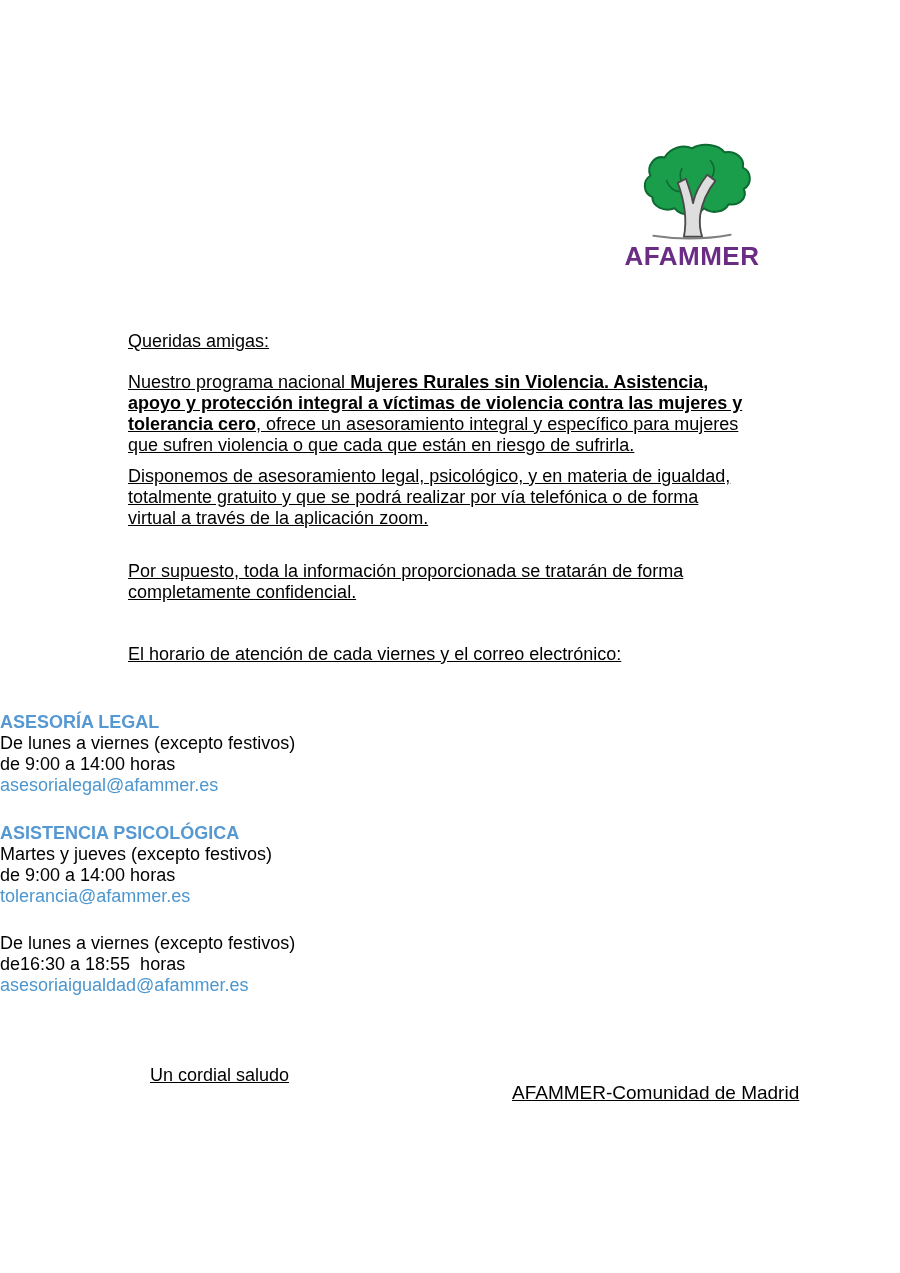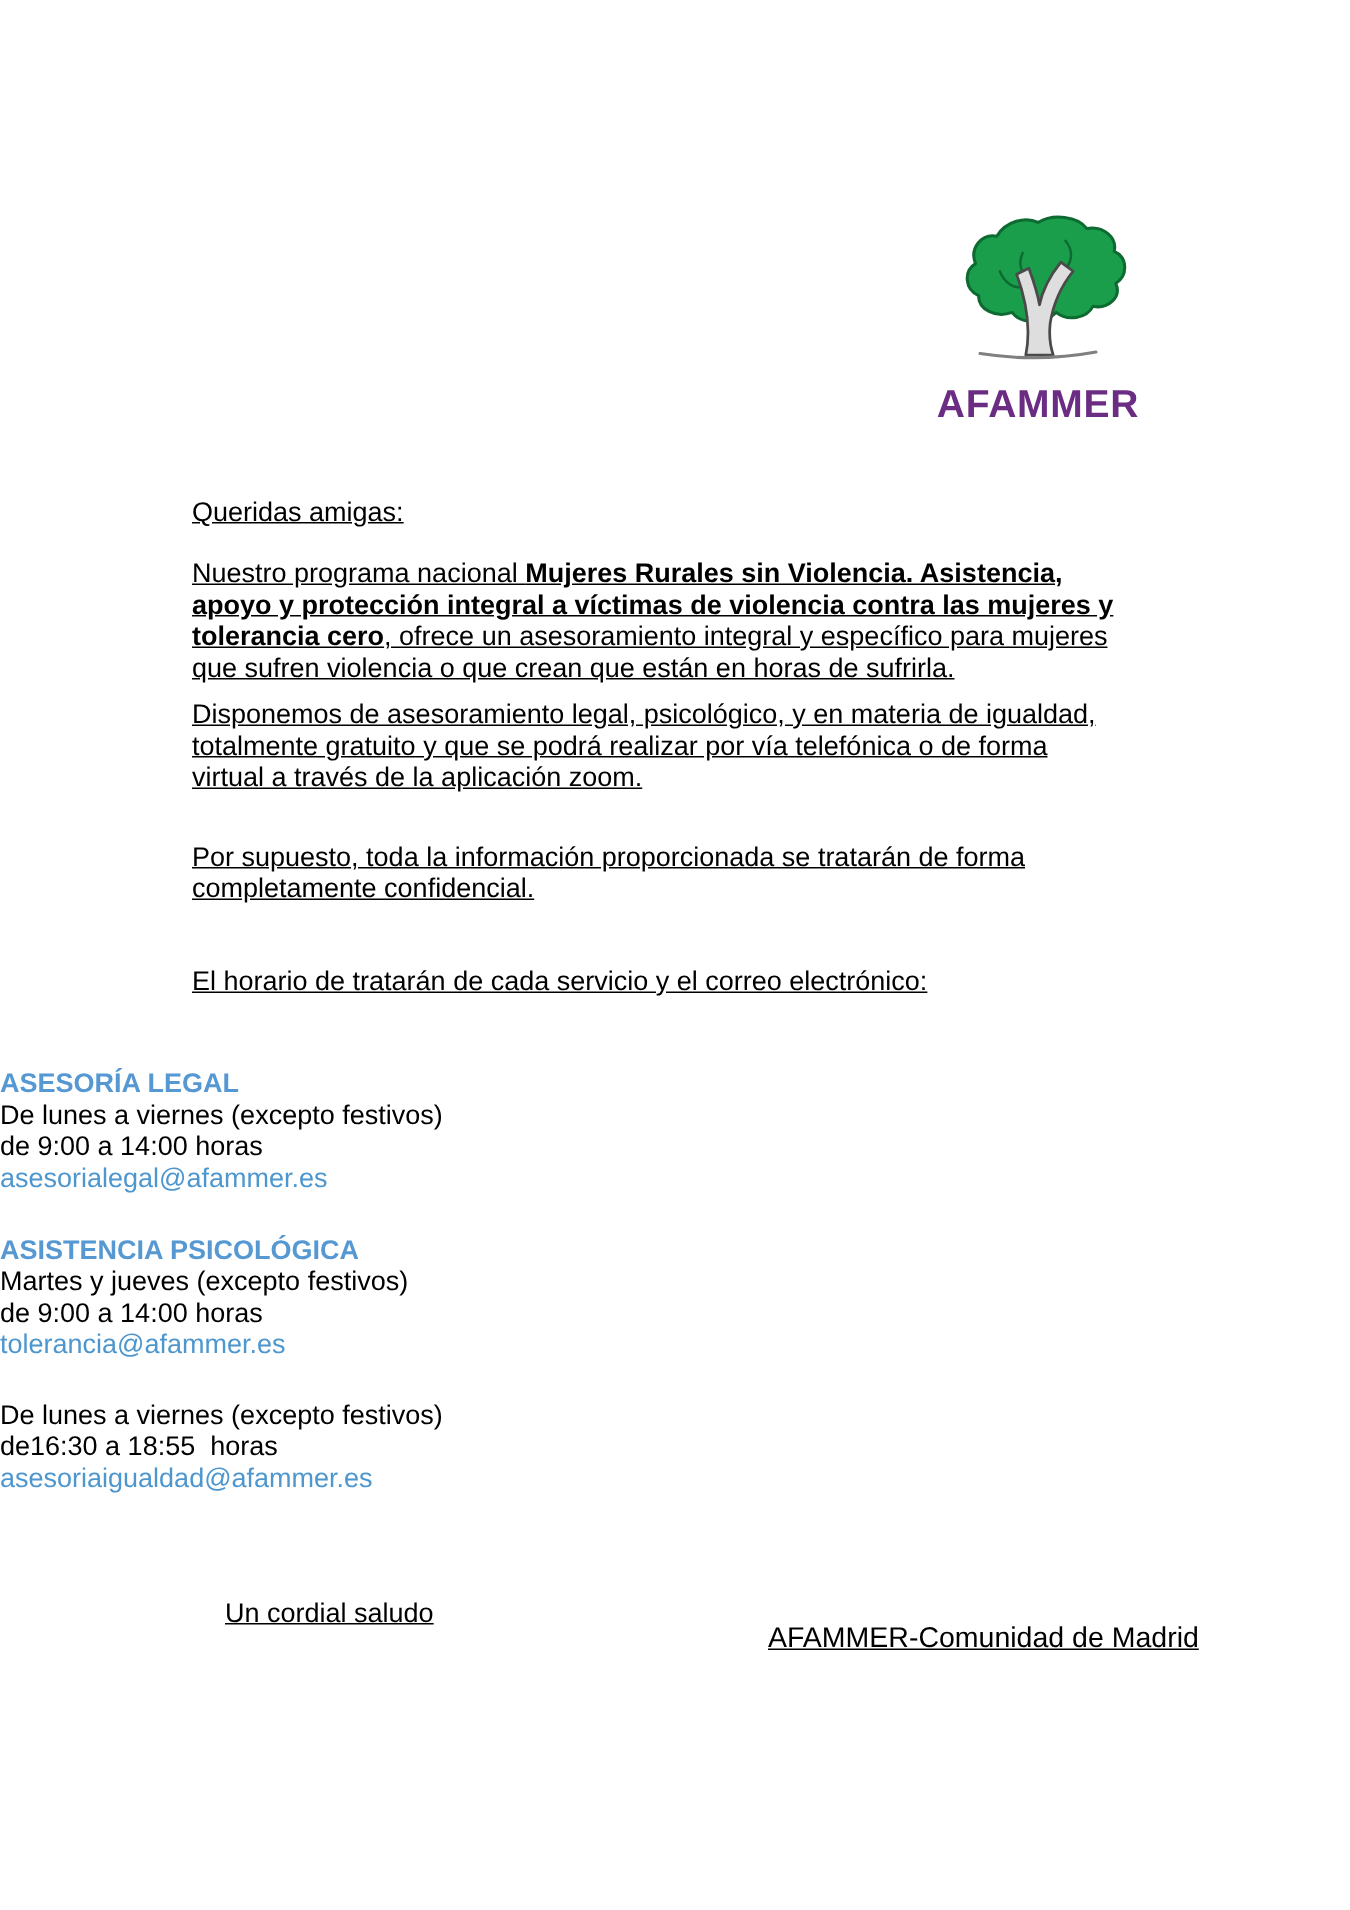--- a/index.html
+++ b/index.html
@@ -11,21 +11,21 @@
     font-size:18px; line-height:21px;
     color:#000000;
     overflow:hidden;
   }
   p { margin:0;text-decoration:underline; }
 
   
   .logo { position:absolute; left:618px; top:142px; width:148px; text-align:center; }
   .tree { display:block; margin:0 auto; width:122px; height:98px; }
   .wordmark {
-    margin-top:16px;
+    margin-top:3px;
     font-weight:bold; font-size:26px; line-height:26px;
     color:#6B2D83; letter-spacing:0.5px;
   }
 
   
   .salutation { position:absolute; left:128px; top:331px; }
   .para       { position:absolute; left:128px; width:620px; }
   .p1 { top:372px; }
   .p2 { top:466px; }
   .p3 { top:561px; }
@@ -62,27 +62,27 @@
                C63,50 67,42 75,32 L83,38 C75,48 70,59 68,72
                C67,81 68,87 70,93 Z" fill="#DEDEDE" stroke="#4A4A4A" stroke-width="1.8" stroke-linejoin="round"></path>
 
       <path d="M22,92 Q60,98 98,91" fill="none" stroke="#808080" stroke-width="2" stroke-linecap="round"></path>
     </svg>
     <div class="wordmark">AFAMMER</div>
   </div>
 
   <p class="salutation">Queridas amigas:</p>
 
-  <p class="para p1"><span>Nuestro programa nacional </span><b>Mujeres Rurales sin Violencia. Asistencia, apoyo y protección integral a víctimas de violencia contra las mujeres y tolerancia cero</b><span>, ofrece un asesoramiento integral y específico para mujeres que sufren violencia o que crean que están en horas de sufrirla.</span></p>
+  <p class="para p1"><span>Nuestro programa nacional </span><b>Mujeres Rurales sin Violencia. Asistencia, apoyo y protección integral a víctimas de violencia contra las mujeres y tolerancia cero</b><span>, ofrece un asesoramiento integral y específico para mujeres que sufren violencia o que cada que están en riesgo de sufrirla.</span></p>
 
   <p class="para p2">Disponemos de asesoramiento legal, psicológico, y en materia de igualdad, totalmente gratuito y que se podrá realizar por vía telefónica o de forma virtual a través de la aplicación zoom.</p>
 
   <p class="para p3">Por supuesto, toda la información proporcionada se tratarán de forma completamente confidencial.</p>
 
-  <p class="intro">El horario de tratarán de cada servicio y el correo electrónico:</p>
+  <p class="intro">El horario de atención de cada viernes y el correo electrónico:</p>
 
   <div class="service s1">
     <div class="service-title">ASESORÍA LEGAL</div>
     <div class="service-line">De lunes a viernes (excepto festivos)</div>
     <div class="service-line">de 9:00 a 14:00 horas</div>
     <div class="service-line"><a class="email">asesorialegal@afammer.es</a></div>
   </div>
 
   <div class="service s2">
     <div class="service-title">ASISTENCIA PSICOLÓGICA</div>

